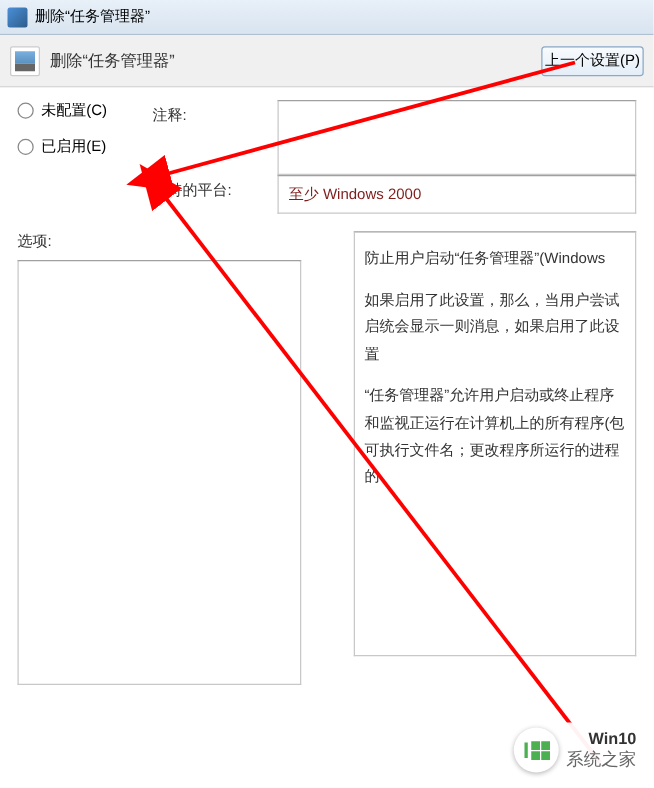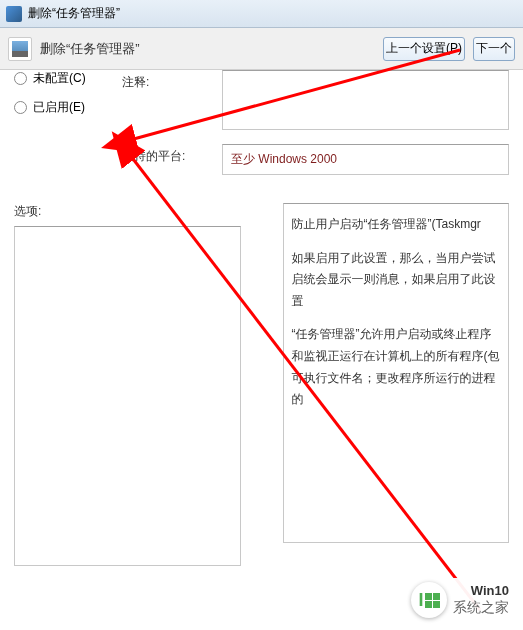--- a/index.html
+++ b/index.html
@@ -60,21 +60,21 @@
       padding: 0 2px;
       background: linear-gradient(to bottom, #f8fbfe, #e4eef8);
       border: 1px solid #8aa8c8;
       border-radius: 3px;
       font-size: 12px;
       cursor: pointer;
       display: flex;
       align-items: center;
     }
     .content {
-      padding: 0 14px;
+      padding: 10px 14px;
       background: #fff;
     }
     .config-row {
       display: flex;
       gap: 18px;
       margin-bottom: 14px;
     }
     .radio-group {
       display: flex;
       flex-direction: column;
@@ -95,21 +95,21 @@
       position: relative;
     }
     .radio.checked::after {
       content: '';
       position: absolute;
       top: 2px; left: 2px;
       width: 7px; height: 7px;
       background: #3a6ea5;
       border-radius: 50%;
     }
-    .field-row { display: flex; gap: 10px; margin-bottom: 14px; }
+    .field-row { display: flex; gap: 10px; }
     .field-label { width: 90px; text-align: left; padding-top: 4px; color: #333; }
     .field-box {
       flex: 1;
       min-height: 60px;
       border: 1px solid #c8c8c8;
       border-top-color: #a0a0a0;
       background: #fff;
       padding: 6px 8px;
       color: #7f1d1d;
     }
@@ -185,23 +185,20 @@
 <div class="titlebar">
   <div class="titlebar-icon"></div>
   <span>删除“任务管理器”</span>
 </div>
 
 <div class="toolbar">
   <div class="toolbar-icon"></div>
   <span class="toolbar-title">删除“任务管理器”</span>
   <button class="btn">
       <span>上一个设置(P)</span>
-    </button>
-  <button class="btn">
-      <span>下一个</span>
     </button>
 </div>
 
 <div class="content">
 
   <div class="config-row">
     <div class="radio-group">
       <label class="radio-item">
         <span class="radio"></span>
         <span>未配置(C)</span>
@@ -224,21 +221,21 @@
     </div>
   </div>
 
   <div class="panels">
     <div class="panel">
       <div class="panel-title">选项:</div>
       <div class="panel-body"></div>
     </div>
     <div class="panel">
       <div class="panel-body">
-        <div class="para">防止用户启动“任务管理器”(Taskmgr</div>
+        <div class="para">防止用户启动“任务管理器”(Windows</div>
         <div class="para">如果启用了此设置，那么，当用户尝试启统会显示一则消息，如果启用了此设置</div>
         <div class="para">“任务管理器”允许用户启动或终止程序和监视正运行在计算机上的所有程序(包可执行文件名；更改程序所运行的进程的</div>
       </div>
     </div>
   </div>
 
 </div>
 
 <svg class="arrow-svg">
   <defs>

